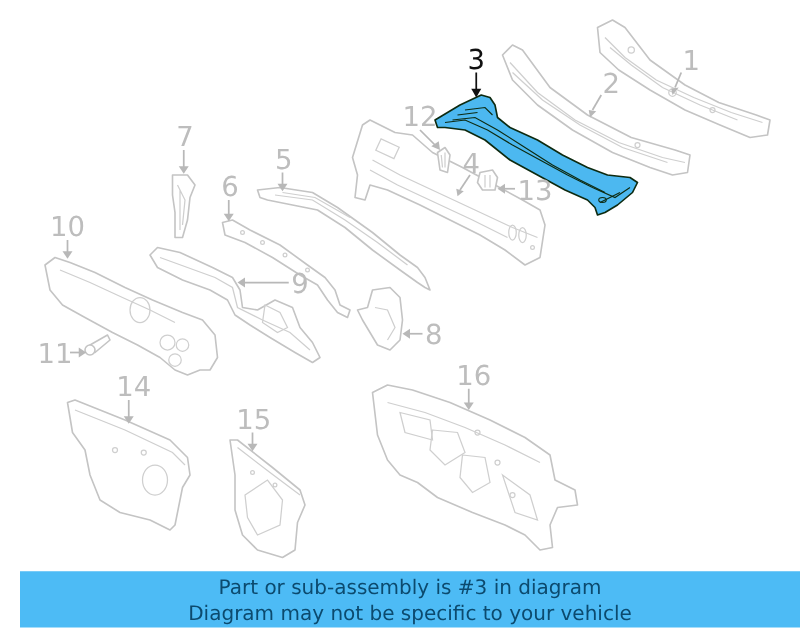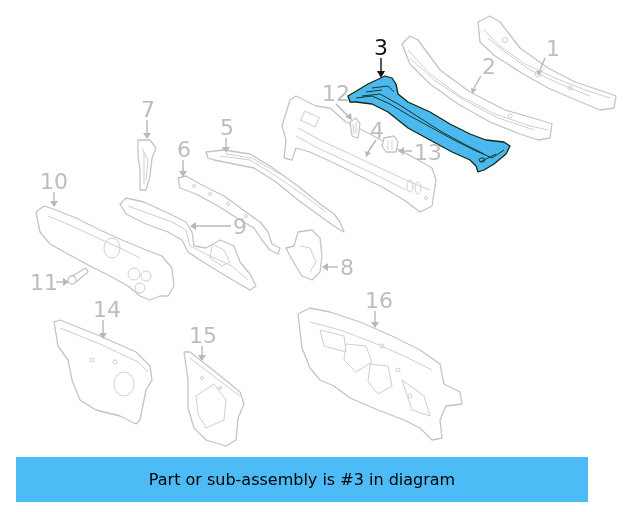--- a/index.html
+++ b/index.html
@@ -9,22 +9,22 @@
     .detail { fill: none; stroke: #cfcfcf; stroke-width: 1; }
     .callout-line { stroke: #b8b8b8; stroke-width: 1.4; fill: none; }
     .callout-head { fill: #b8b8b8; }
     .callout-num { font-family: "DejaVu Sans", sans-serif; font-size: 22px; fill: #bdbdbd; }
     .hl-num { font-family: "DejaVu Sans", sans-serif; font-size: 22px; fill: #111111; }
     .hl-line { stroke: #111; stroke-width: 1.4; fill: none; }
     .hl-head { fill: #111; }
     .hl-part { fill: #4cb8f0; stroke: #0d2a10; stroke-width: 1.3; stroke-linejoin: round; }
     .hl-detail { fill: none; stroke: #0d2a10; stroke-width: 0.9; }
     #banner {
-      position: absolute; left: 16px; top: 457px; width: 572px; height: 45px;
-      background: #4dbbf5; color: #000000;
+      position: absolute; left: 16px; top: 457px; width: 624px; height: 45px;
+      background: #4dbbf5; color: #0c4a6e;
       display: flex; flex-direction: column; align-items: center; justify-content: center;
       font-family: "DejaVu Sans", sans-serif; font-size: 16px; line-height: 21px;
     }
   </style>
 </head>
 <body>
 
 <svg id="diagram" viewBox="0 0 640 455" xmlns="http://www.w3.org/2000/svg">
 
   <g>
@@ -222,13 +222,14 @@
   </g>
   <g>
     <line class="callout-line" x1="375" y1="311" x2="375" y2="323"></line>
     <polygon class="callout-head" points="371,322 379,322 375,328"></polygon>
     <text class="callout-num" x="365" y="308">16</text>
   </g>
 </svg>
 
 <div id="banner">
   <div>Part or sub-assembly is #3 in diagram</div>
+  <div>Diagram may not be specific to your vehicle</div>
 </div>
 
 </body></html>

